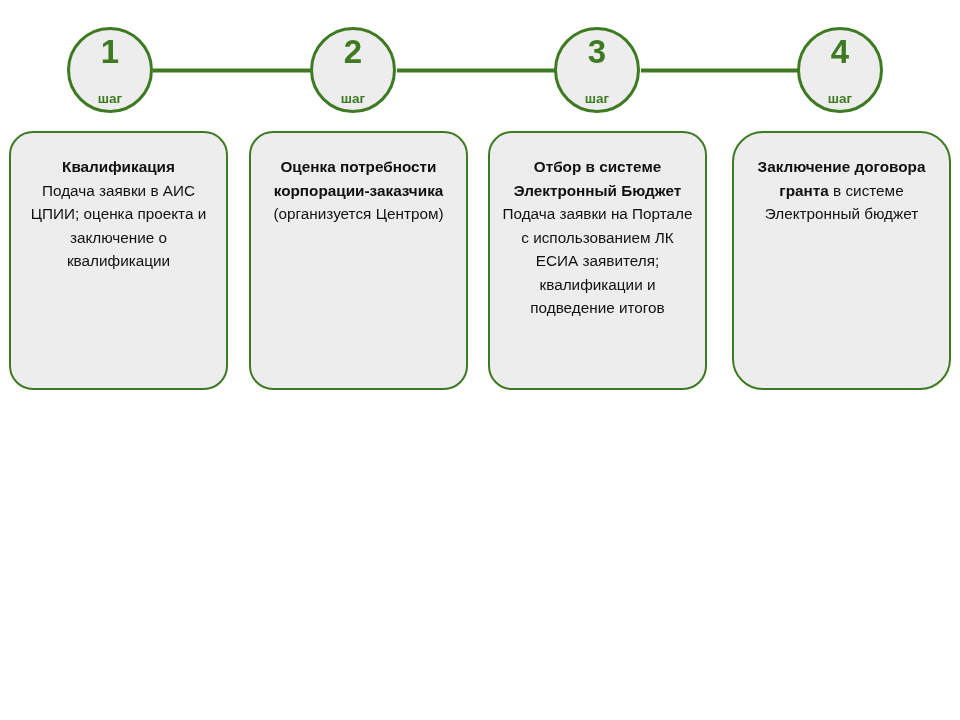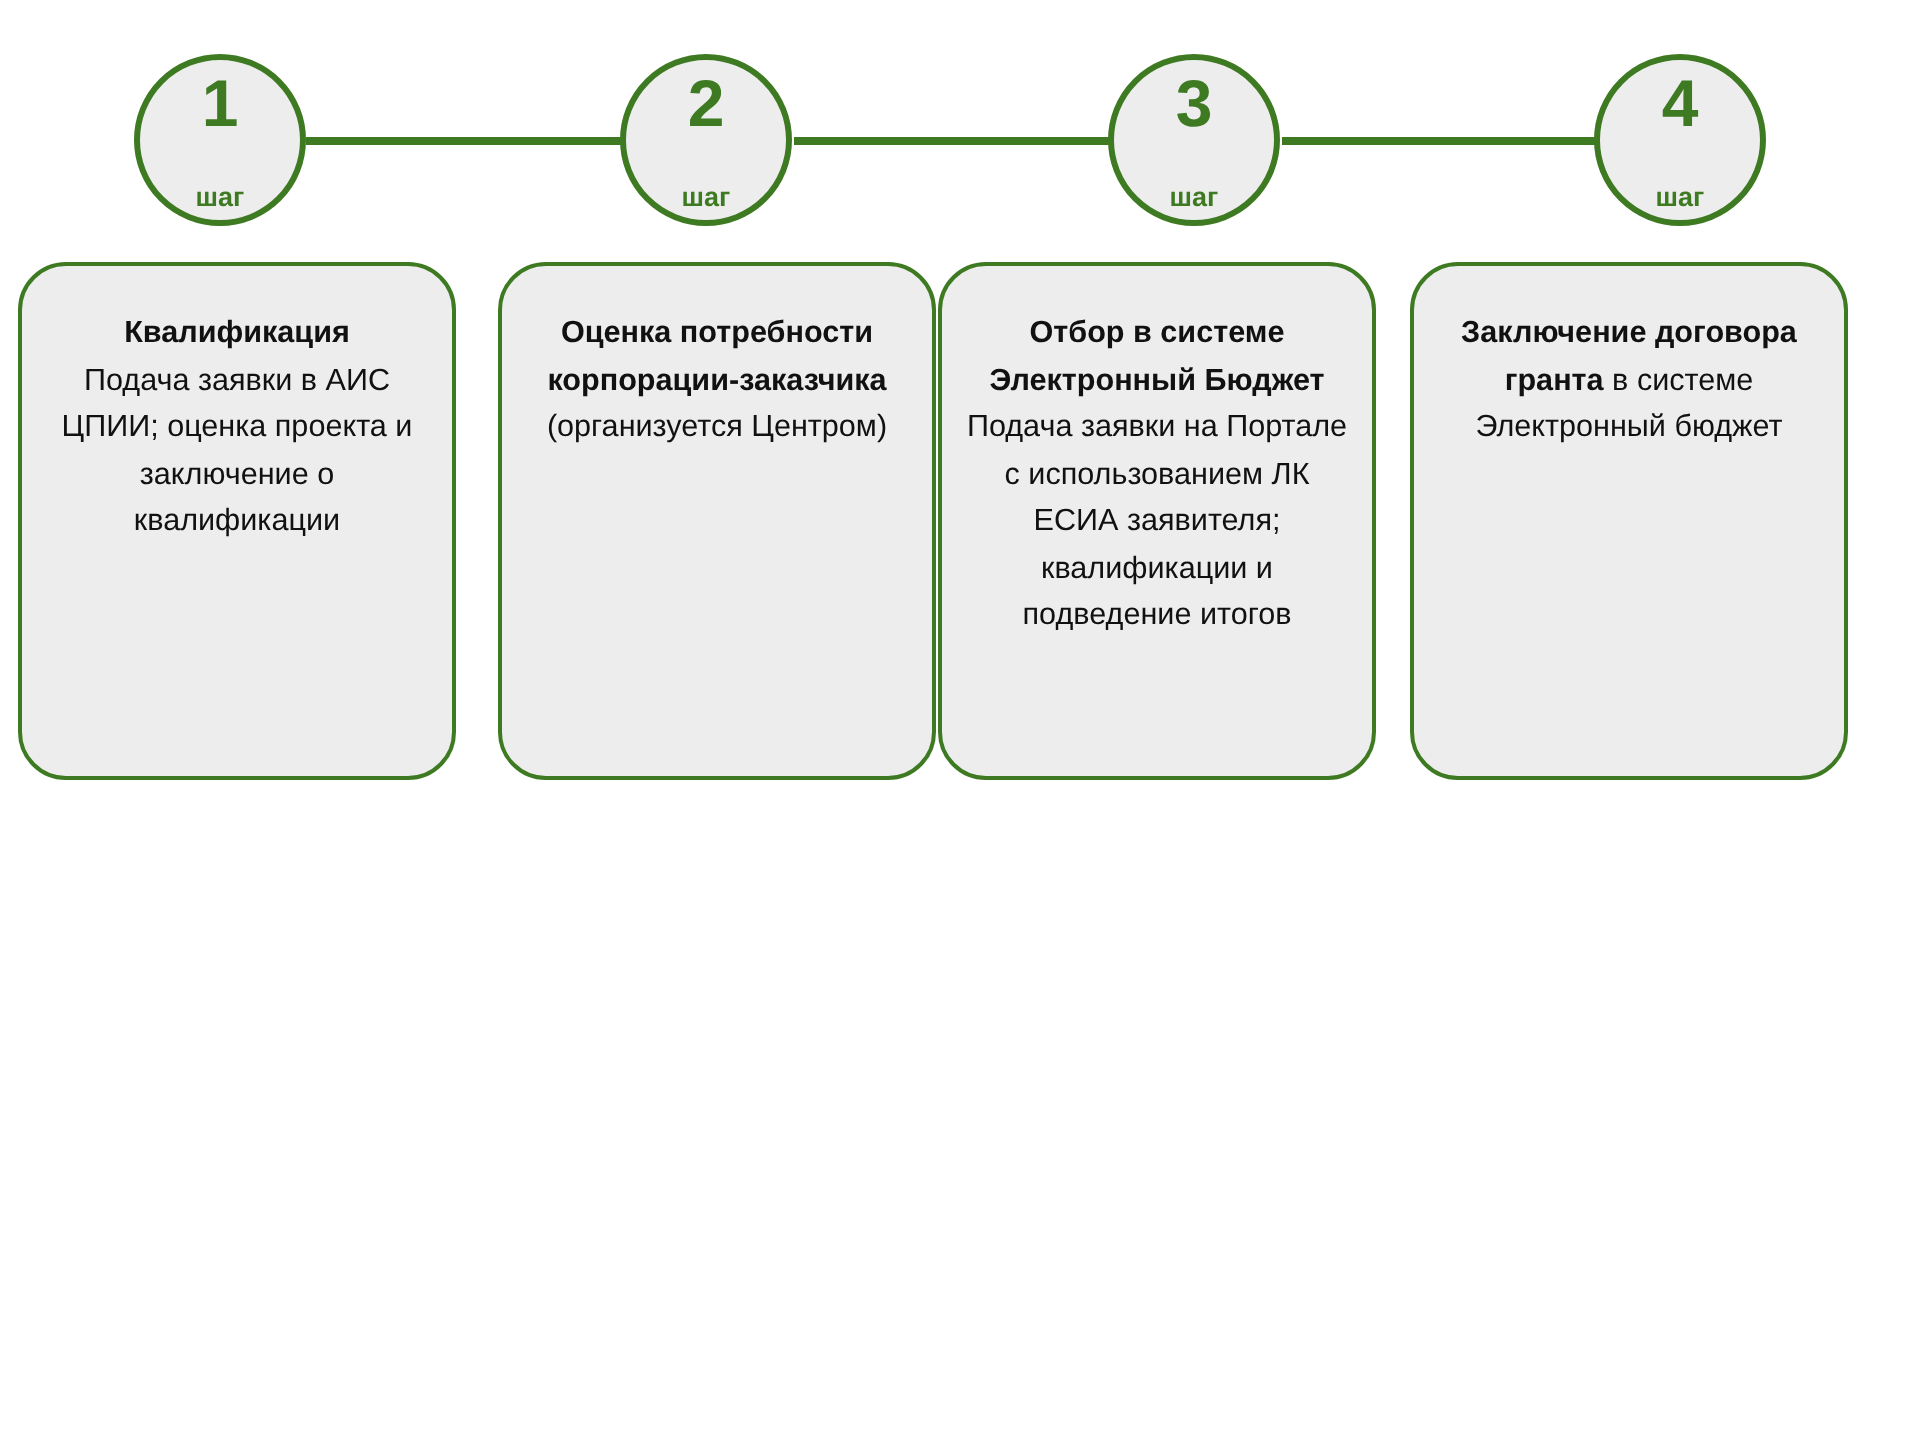--- a/index.html
+++ b/index.html
@@ -135,21 +135,21 @@
   </div>
 
   <div class="card" style="left:9px;">
     <span class="card-text"><span class="hd">Квалификация</span><br><span class="bd">Подача заявки в АИС ЦПИИ; оценка проекта и заключение о квалификации</span></span>
   </div>
 
   <div class="card" style="left:249px;">
     <span class="card-text"><span class="hd">Оценка потребности корпорации-заказчика</span><br><span class="bd">(организуется Центром)</span></span>
   </div>
 
-  <div class="card" style="left:469px;">
+  <div class="card" style="left:488px;">
     <span class="card-text"><span class="hd">Отбор в системе Электронный Бюджет</span><br><span class="bd">Подача заявки на Портале с использованием ЛК ЕСИА заявителя; квалификации и подведение итогов</span></span>
   </div>
 
-  <div class="card" style="left:705px;">
+  <div class="card" style="left:732px;border-radius:31px;">
     <span class="card-text"><span class="hd">Заключение договора гранта</span><span class="bd"> в системе Электронный бюджет</span></span>
   </div>
 
 </div>
 
 </body></html>

